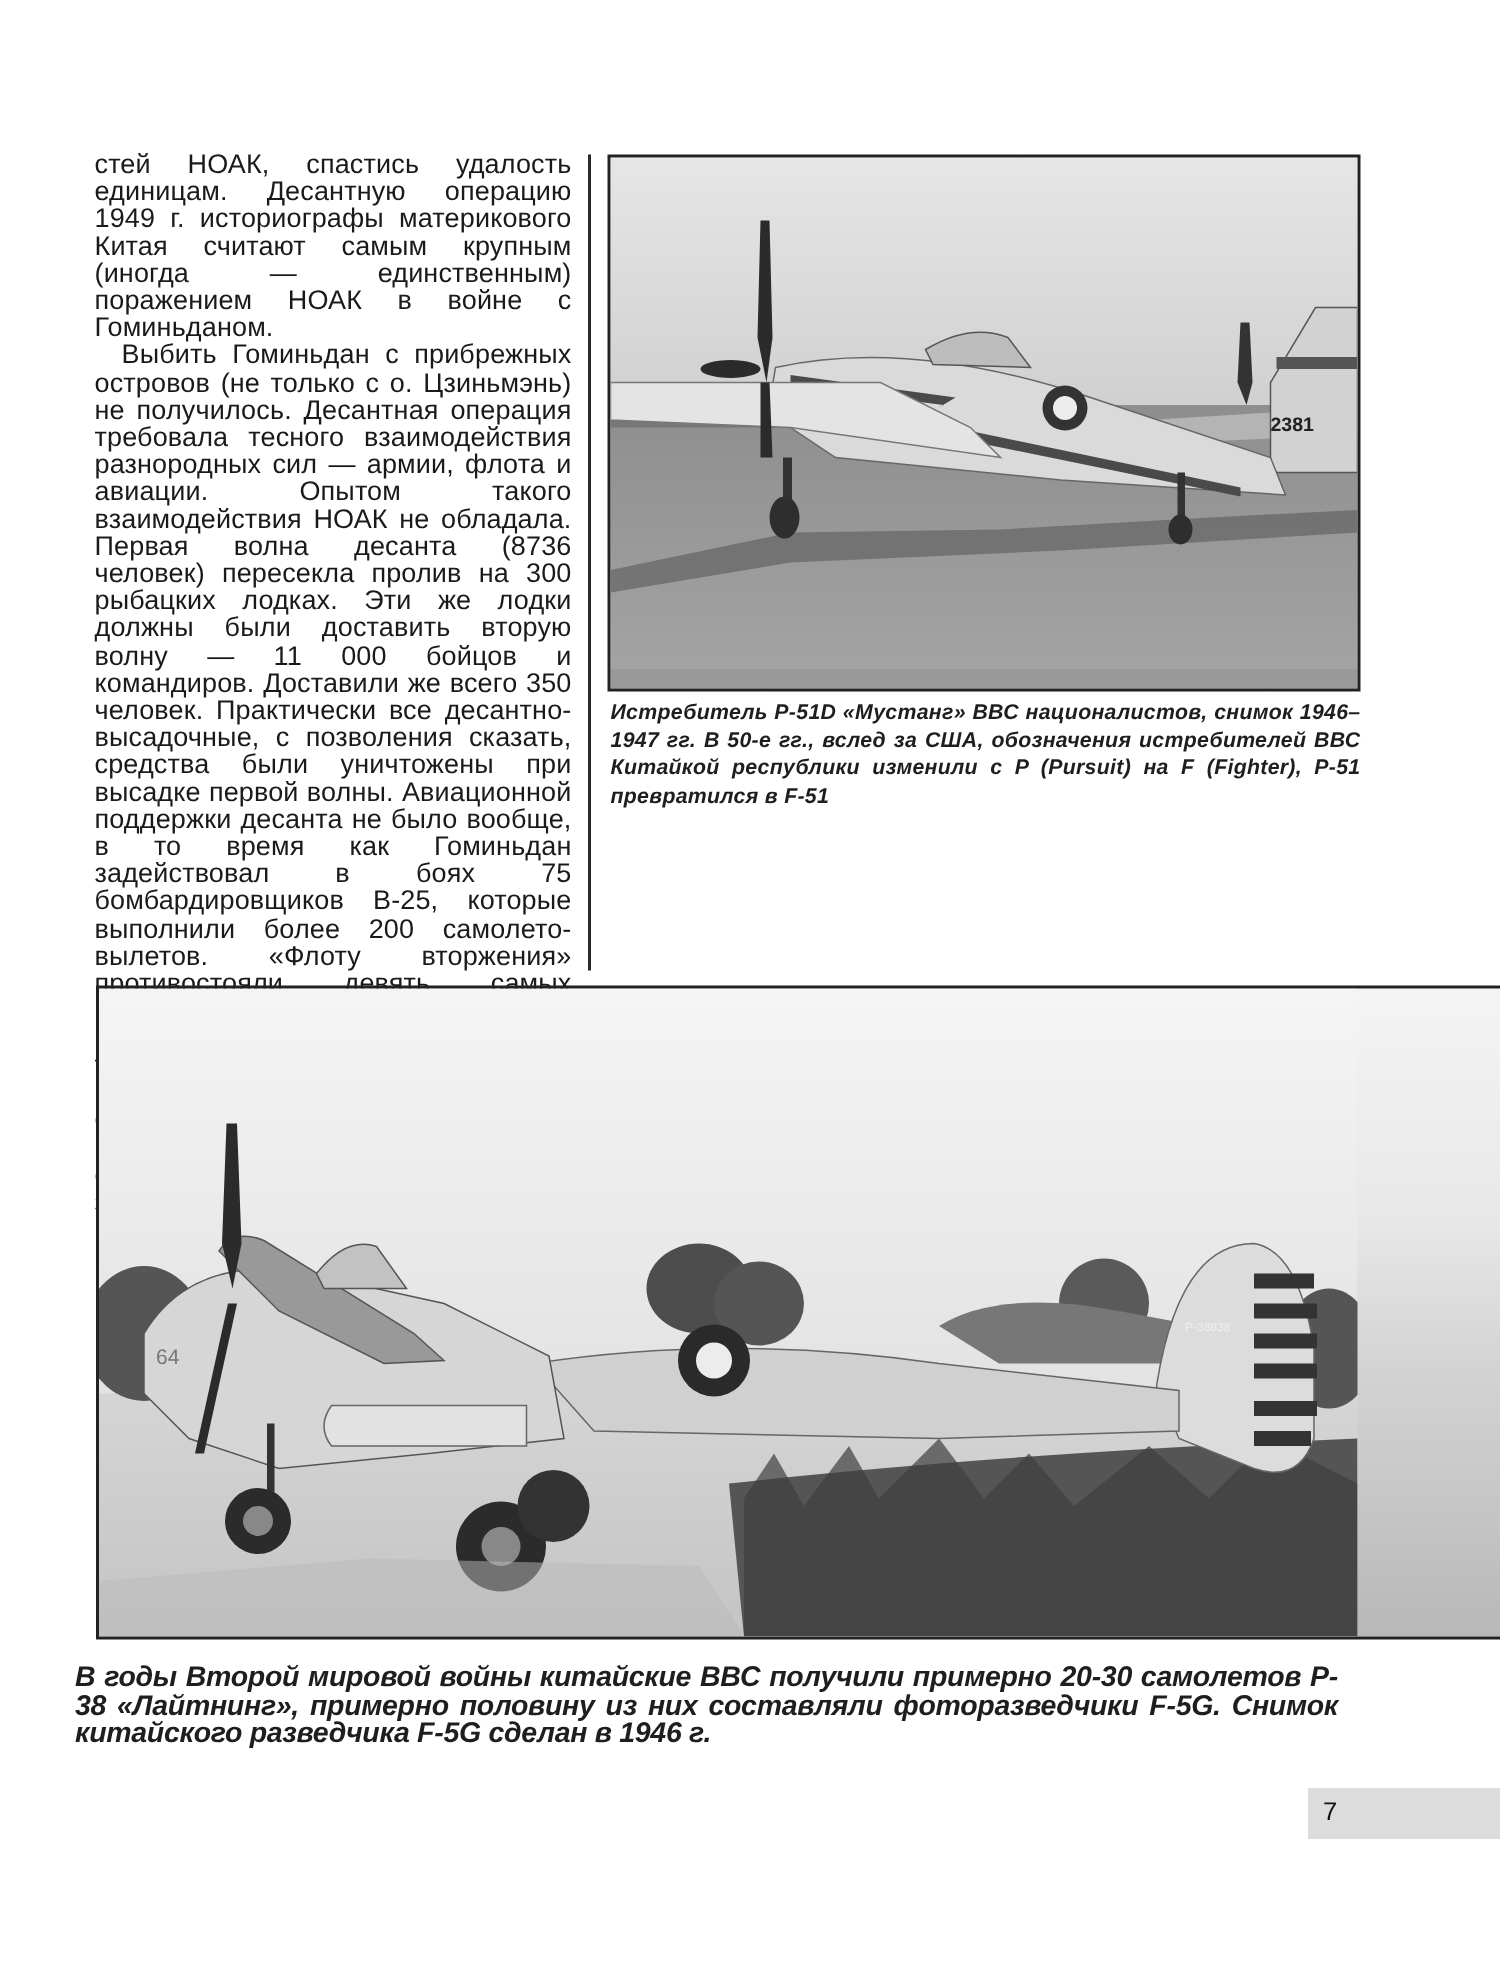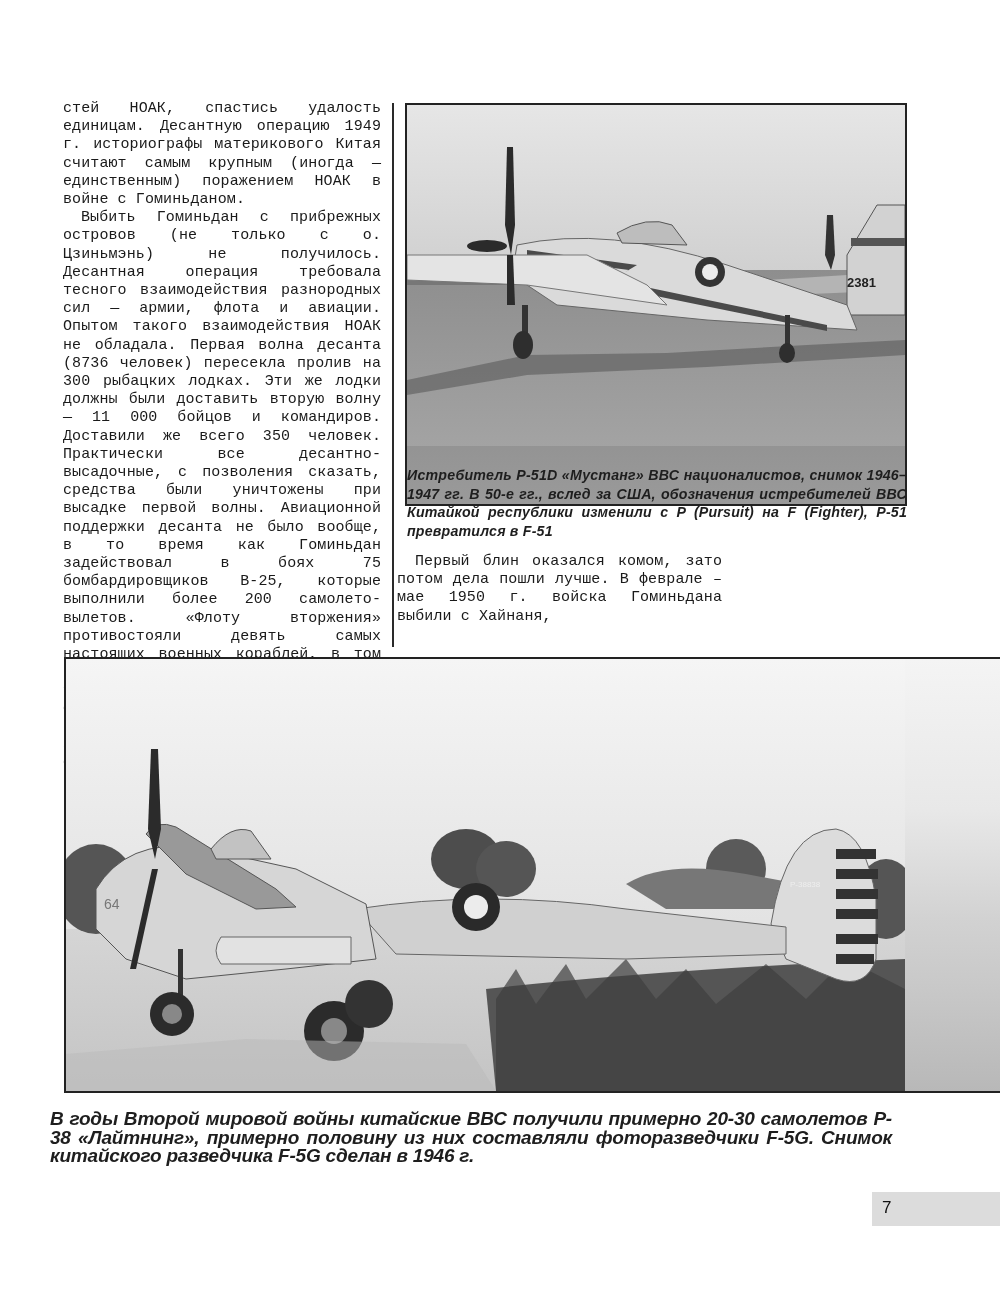--- a/index.html
+++ b/index.html
@@ -1,26 +1,26 @@
 <!DOCTYPE html>
 <html><head>
 <meta charset="utf-8">
 <style>
   html, body { margin: 0; padding: 0; background: #ffffff; }
   body { width: 1000px; height: 1312px; position: relative; overflow: hidden;
          font-family: "Liberation Sans", sans-serif; color: #1a1a1a; }
-  .col-text { position: absolute; font-size: 15px; line-height: 18.2px;
-              text-align: justify; letter-spacing: 0.1px; font-family: Liberation Mono, monospace; }
+  .col-text { position: absolute; font-size: 18px; line-height: 18.2px;
+              text-align: justify; letter-spacing: 0.1px; }
   .col-text p { margin: 0; }
   .col-text p.indent { text-indent: 18px; }
   #left-col { left: 63px; top: 100px; width: 318px; }
   #mid-col { left: 397px; top: 553px; width: 325px; }
   .divider { position: absolute; left: 392px; top: 103px; width: 2px; height: 544px; background: #2a2a2a; }
   .photo { position: absolute; border: 2px solid #222; box-sizing: border-box; overflow: hidden; }
-  #photo-top { left: 405px; top: 103px; width: 502px; height: 403px;
+  #photo-top { left: 405px; top: 103px; width: 502px; height: 358px;
                background: linear-gradient(180deg, #e2e2e2 0%, #d7d7d7 40%, #a8a8a8 55%, #8d8d8d 70%, #9a9a9a 100%); }
   #photo-bottom { left: 64px; top: 657px; width: 958px; height: 436px;
                background: linear-gradient(180deg, #f4f4f4 0%, #e8e8e8 35%, #d2d2d2 60%, #c9c9c9 75%, #b8b8b8 100%); }
   .caption { position: absolute; font-style: italic; font-weight: bold; font-size: 14.2px; line-height: 18.5px;
              text-align: justify; color: #1e1e1e; }
   #caption-top { left: 407px; top: 466px; width: 500px; letter-spacing: 0.2px; }
   #caption-bottom { left: 50px; top: 1110px; width: 842px; font-size: 19px; letter-spacing: -0.2px; }
   .page-tab { position: absolute; left: 872px; top: 1192px; width: 128px; height: 34px; background: #dcdcdc; }
   .page-num { position: absolute; left: 10px; top: 6px; font-size: 17px; color: #111; }
   svg { display: block; }
@@ -77,21 +77,20 @@
     <rect x="115" y="200" width="6" height="40" fill="#333"></rect>
     <ellipse cx="116" cy="240" rx="10" ry="14" fill="#2e2e2e"></ellipse>
     <rect x="378" y="210" width="5" height="35" fill="#333"></rect>
     <ellipse cx="380" cy="248" rx="8" ry="10" fill="#2e2e2e"></ellipse>
   </svg>
 </div>
 
 <div id="caption-top" class="caption">Истребитель P-51D «Мустанг» ВВС националистов, снимок 1946–1947 гг. В 50-е гг., вслед за США, обозначения истребителей ВВС Китайкой республики изменили с P (Pursuit) на F (Fighter), P-51 превратился в F-51</div>
 
 <div id="mid-col" class="col-text">
-  <p class="indent">Первый блин оказался комом, зато потом дела пошли лучше. В феврале – мае 1950 г. войска Гоминьдана выбили с Хайнаня,</p>
 </div>
 
 <div id="photo-bottom" class="photo">
   <svg width="839" height="432" viewBox="0 0 839 432">
     <defs>
       <linearGradient id="sky2" x1="0" y1="0" x2="0" y2="1">
         <stop offset="0" stop-color="#f5f5f5"></stop>
         <stop offset="1" stop-color="#e1e1e1"></stop>
       </linearGradient>
       <linearGradient id="tarmac" x1="0" y1="0" x2="0" y2="1">

